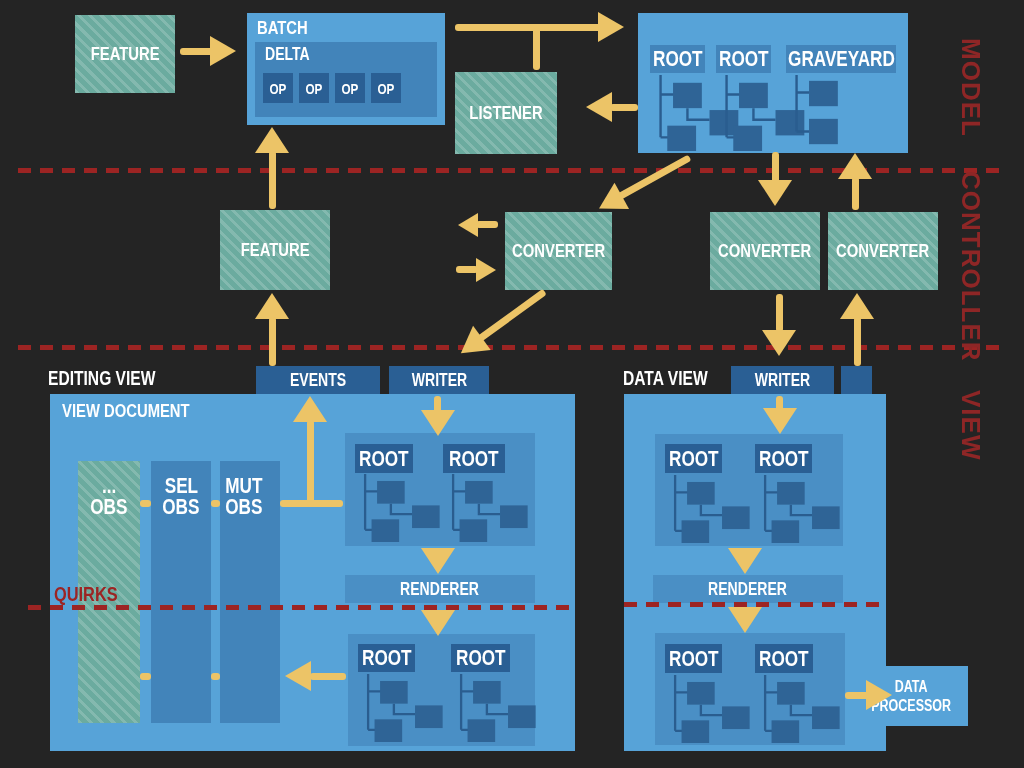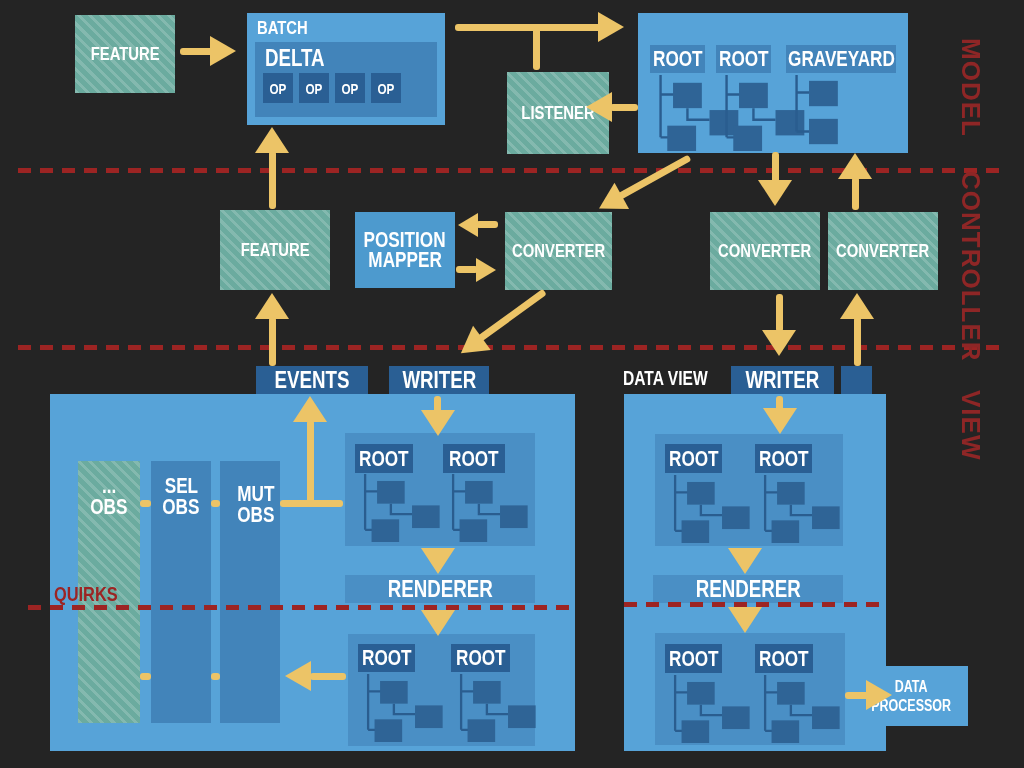--- a/index.html
+++ b/index.html
@@ -9,21 +9,21 @@
   .box{position:absolute;box-sizing:border-box;}
   .lightblue{background:#57a3d8;}
   .midblue{background:#4284ba;}
   .panelblue{background:#4a8fc5;}
   .darkblue{background:#2a5f94;}
   .teal{background:#6bab9f;
         background-image:repeating-linear-gradient(45deg,rgba(255,255,255,.17) 0 3px,rgba(255,255,255,0) 3px 8px);}
   .center{display:flex;align-items:center;justify-content:center;text-align:center;}
   .cx{display:inline-block;transform:scaleX(.78);white-space:nowrap;}
   .cxl{display:inline-block;transform:scaleX(.78);transform-origin:0 50%;white-space:nowrap;}
-  .f19{font-size:19px;} .f18{font-size:24px;} .f17{font-size:22px;} .f16{font-size:16px;}
+  .f19{font-size:19px;} .f18{font-size:18px;} .f17{font-size:22px;} .f16{font-size:16px;}
   .f15{font-size:15px;align-items:center;} .f20{font-size:20px;} .f21{font-size:21px;}
   .redtext{color:#9c2423;}
   .vlabel{position:absolute;writing-mode:vertical-rl;color:#8e2626;font-size:26px;
           display:flex;align-items:center;justify-content:center;letter-spacing:1px;}
   .dash{position:absolute;height:5px;
         background-image:repeating-linear-gradient(90deg,#9c2423 0 13px,rgba(0,0,0,0) 13px 22px);}
   .sh{position:absolute;background:#ecc467;border-radius:3px;}
   .hd{width:0;height:0;position:absolute;}
   .hd.down{border-left:17px solid transparent;border-right:17px solid transparent;border-top:26px solid #ecc467;}
   .hd.up{border-left:17px solid transparent;border-right:17px solid transparent;border-bottom:26px solid #ecc467;}
@@ -58,21 +58,21 @@
         <div class="darkblue center f15" style="width:30px;height:30px;">
             <span class="cx">OP</span>
           </div>
         <div class="darkblue center f15" style="width:30px;height:30px;">
             <span class="cx">OP</span>
           </div>
       </div>
     </div>
   </div>
 
-  <div class="box teal center" style="left:507px;top:72px;width:102px;height:82px;">
+  <div class="box teal center" style="left:455px;top:72px;width:102px;height:82px;">
     <span class="cx f19">LISTENER</span>
   </div>
 
   <div class="box lightblue" style="left:638px;top:13px;width:270px;height:140px;">
     <div class="box midblue center f17" style="left:12px;top:32px;width:55px;height:28px;">
         <span class="cx">ROOT</span>
       </div>
     <div class="box midblue center f17" style="left:78px;top:32px;width:55px;height:28px;">
         <span class="cx">ROOT</span>
       </div>
@@ -95,60 +95,58 @@
   <path d="M11 0 V58 M11 18 H24 M11 58 H24" stroke="#2a5d8f" stroke-width="2.5" fill="none"></path>
   <rect x="24" y="6" width="30" height="26" fill="#2f6496"></rect>
   <rect x="24" y="45" width="30" height="26" fill="#2f6496"></rect>
         </svg></div>
   </div>
 
   <div class="box teal center" style="left:220px;top:210px;width:110px;height:80px;">
     <span class="cx f19">FEATURE</span>
   </div>
 
-  <div class="box center" style="left:355px;top:212px;width:100px;height:76px;background:#4d9ace;">
-    <div>
-      <div class="f17" style="line-height:20px;"><span class="cx">POSITION</span></div>
-      <div class="f17" style="line-height:20px;"><span class="cx">MAPPER</span></div>
-    </div>
-  </div>
 
   <div class="box teal center" style="left:505px;top:212px;width:107px;height:78px;">
     <span class="cx f19">CONVERTER</span>
   </div>
   <div class="box teal center" style="left:710px;top:212px;width:110px;height:78px;">
     <span class="cx f19">CONVERTER</span>
   </div>
   <div class="box teal center" style="left:828px;top:212px;width:110px;height:78px;">
     <span class="cx f19">CONVERTER</span>
   </div>
 
-  <div class="box darkblue center f18" style="left:256px;top:366px;width:112px;height:28px;">
+  <div class="abs f20" style="left:48px;top:367px;">
+    <span class="cxl">EDITING VIEW</span>
+  </div>
+  <div class="box darkblue center f18" style="left:256px;top:366px;width:124px;height:28px;">
     <span class="cx">EVENTS</span>
   </div>
   <div class="box darkblue center f18" style="left:389px;top:366px;width:100px;height:28px;">
     <span class="cx">WRITER</span>
   </div>
 
   <div class="box lightblue" style="left:50px;top:394px;width:525px;height:357px;">
+    <div class="hdrlbl f19" style="left:12px;top:6px;"><span class="cxl">VIEW DOCUMENT</span></div>
 
     <div class="box teal" style="left:28px;top:67px;width:62px;height:262px;">
       <div style="text-align:center;margin-top:14px;">
         <div class="f17" style="line-height:21px;"><span class="cx">...</span></div>
         <div class="f17" style="line-height:21px;"><span class="cx">OBS</span></div>
       </div>
     </div>
     <div class="box midblue" style="left:101px;top:67px;width:60px;height:262px;">
       <div style="text-align:center;margin-top:14px;">
         <div class="f17" style="line-height:21px;"><span class="cx">SEL</span></div>
         <div class="f17" style="line-height:21px;"><span class="cx">OBS</span></div>
       </div>
     </div>
     <div class="box midblue" style="left:170px;top:67px;width:60px;height:262px;">
-      <div style="text-align:right;margin-top:22px;">
+      <div style="text-align:left;margin-top:14px;">
         <div class="f17" style="line-height:21px;"><span class="cx">MUT</span></div>
         <div class="f17" style="line-height:21px;"><span class="cx">OBS</span></div>
       </div>
     </div>
 
     <div class="box panelblue" style="left:295px;top:39px;width:190px;height:113px;">
       <div class="box darkblue center f17" style="left:10px;top:11px;width:58px;height:29px;">
           <span class="cx">ROOT</span>
         </div>
       <div class="box darkblue center f17" style="left:98px;top:11px;width:62px;height:29px;">

